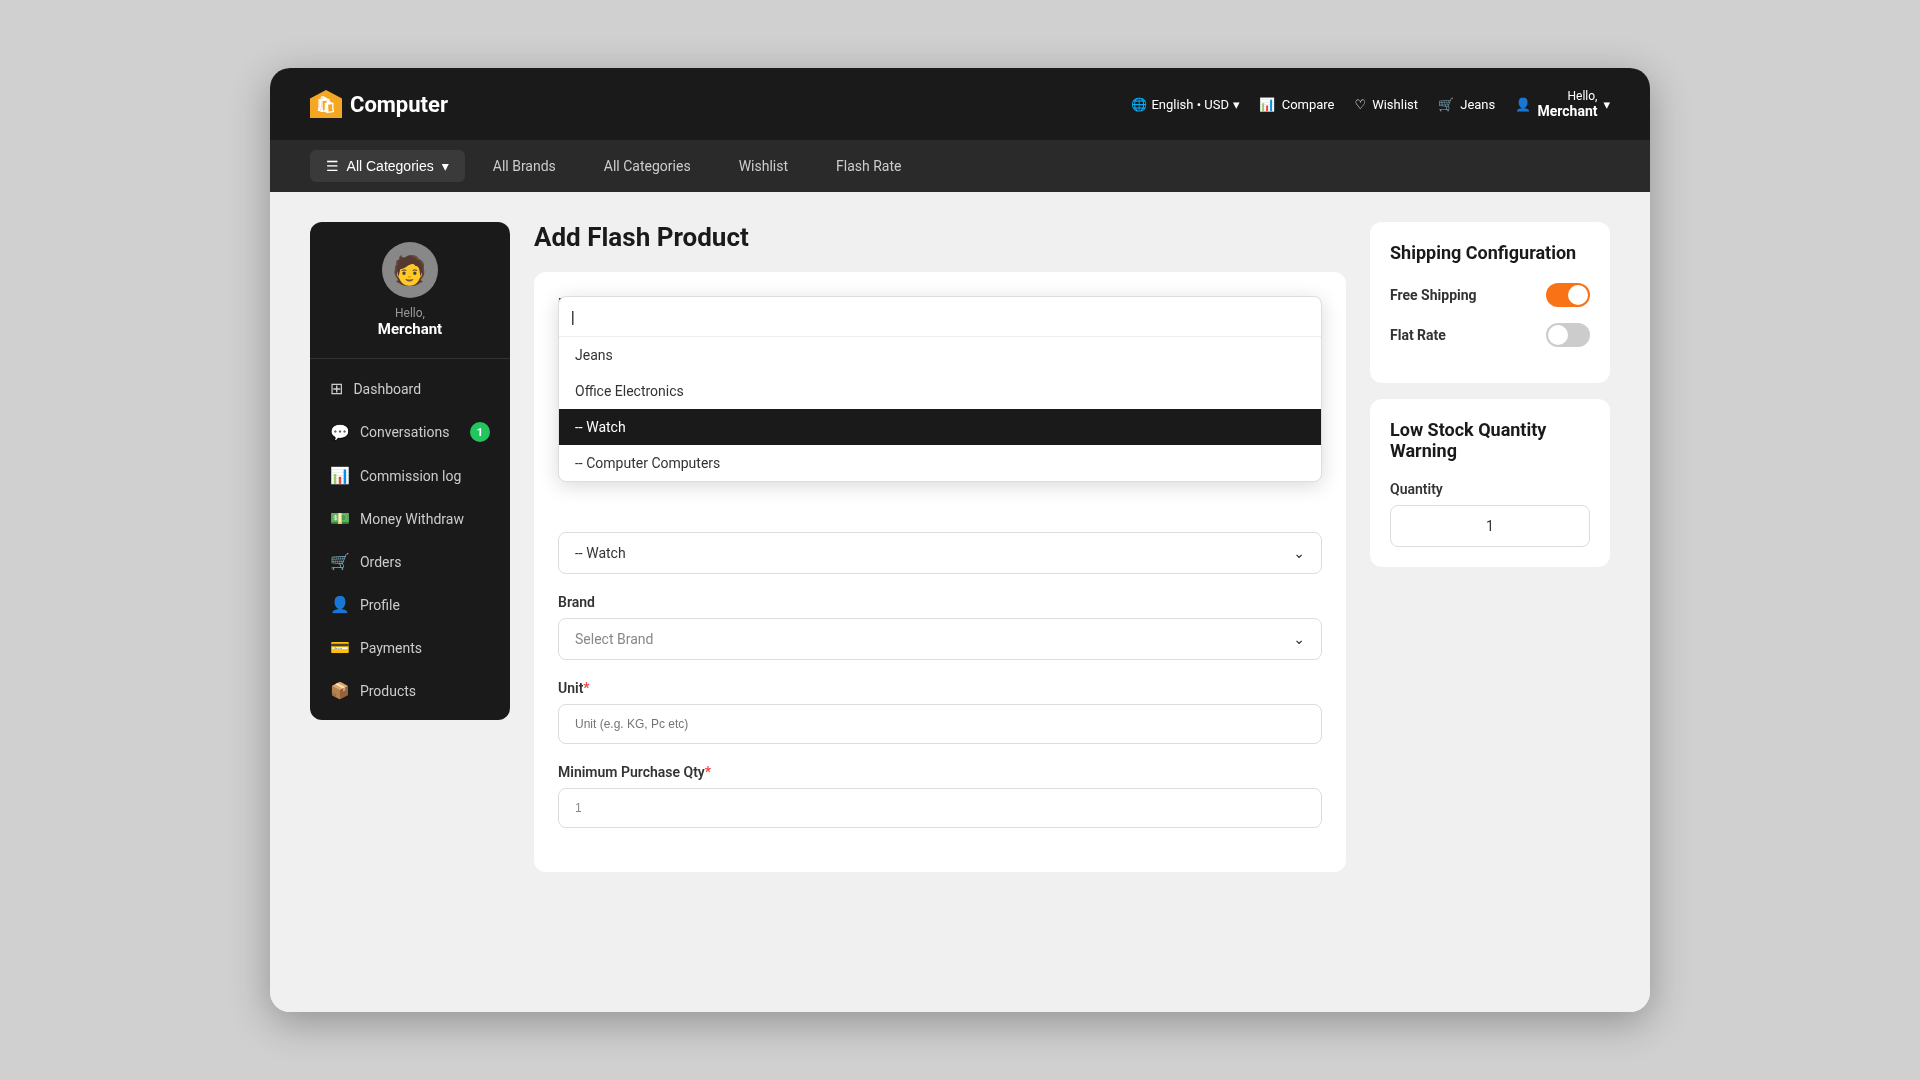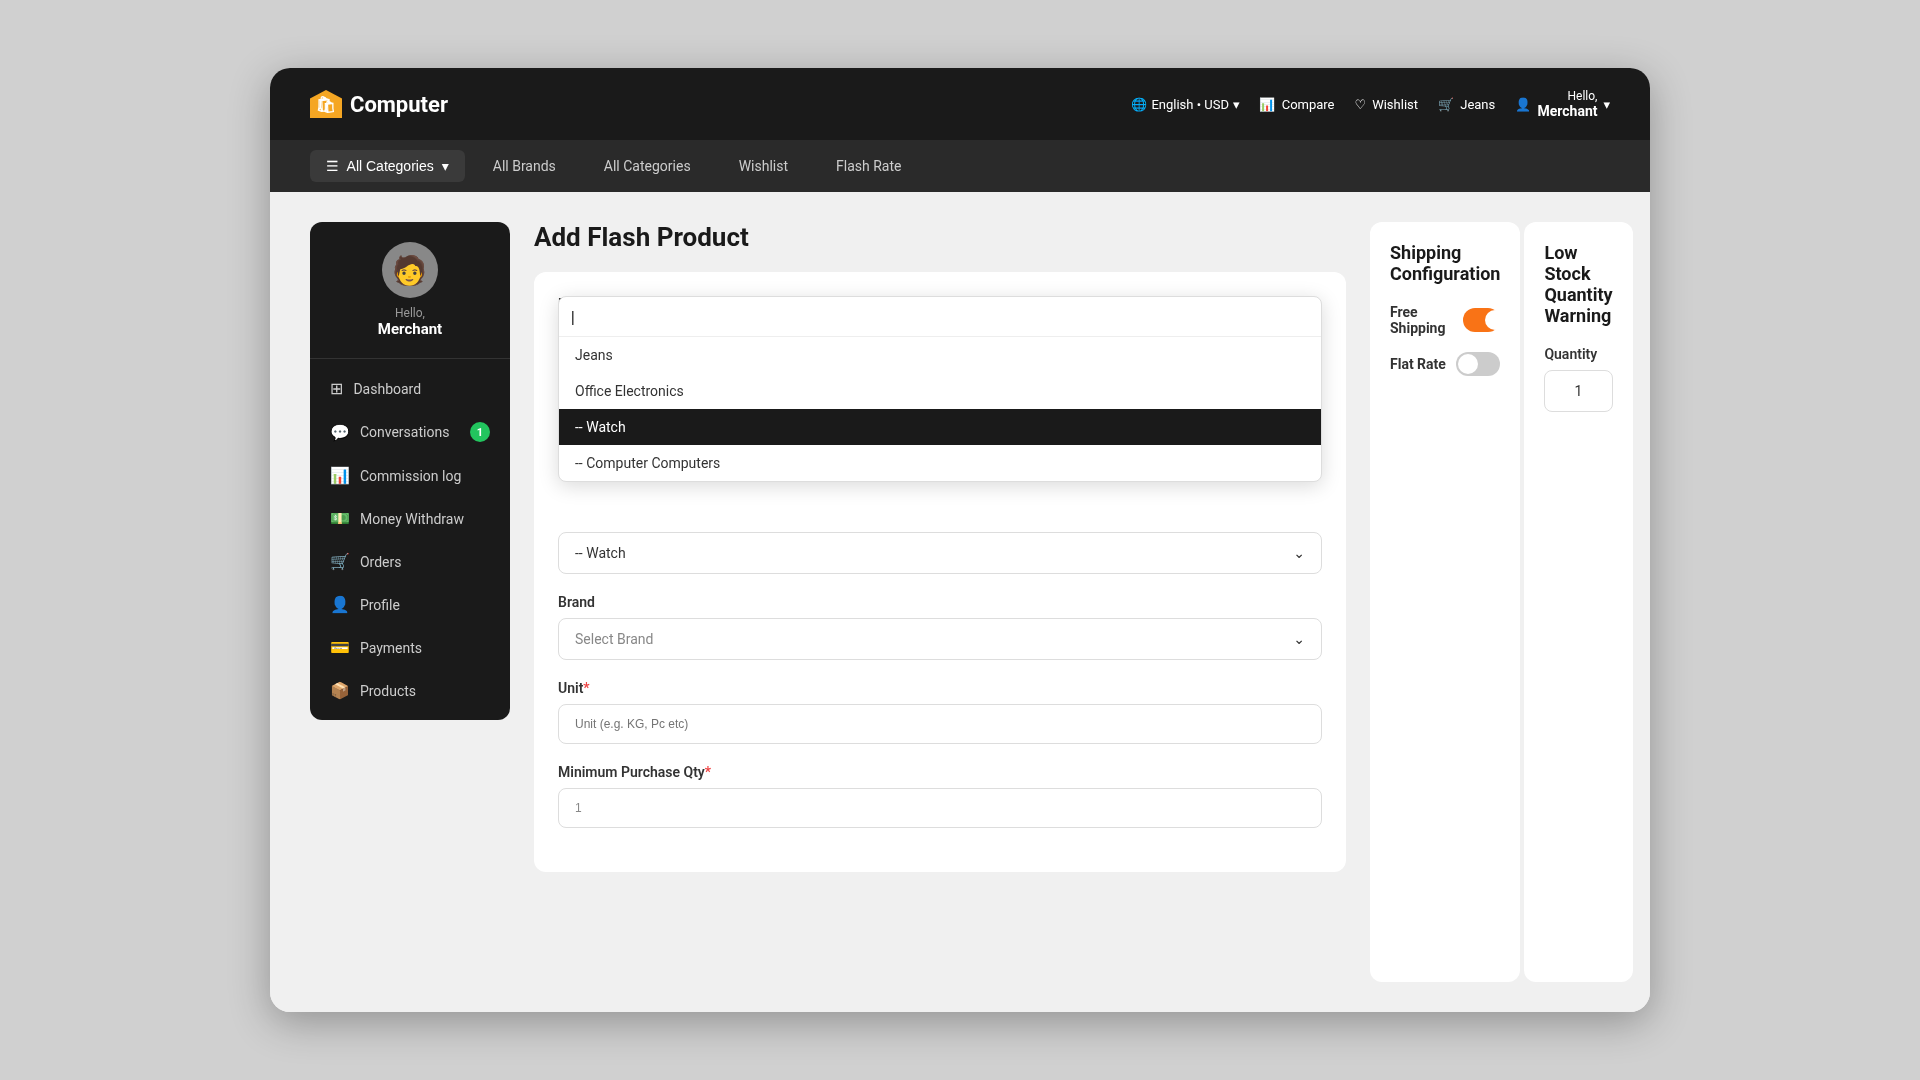--- a/index.html
+++ b/index.html
@@ -299,21 +299,22 @@
       font-size: 12px;
       color: #888;
       outline: none;
     }
 
     
     .right-panel {
       width: 240px;
       min-width: 240px;
       display: flex;
-      gap: 4px;
+      flex-direction: column;
+      gap: 16px;
     }
     .panel-card {
       background: white;
       border-radius: 12px;
       padding: 20px;
     }
     .panel-title {
       font-size: 18px;
       font-weight: 700;
       color: #1a1a1a;

